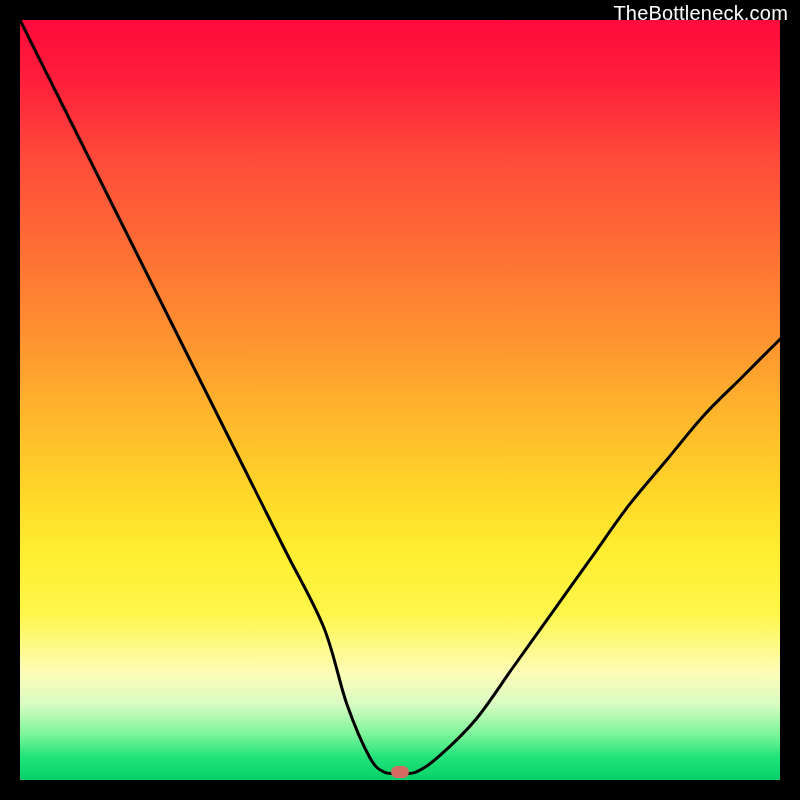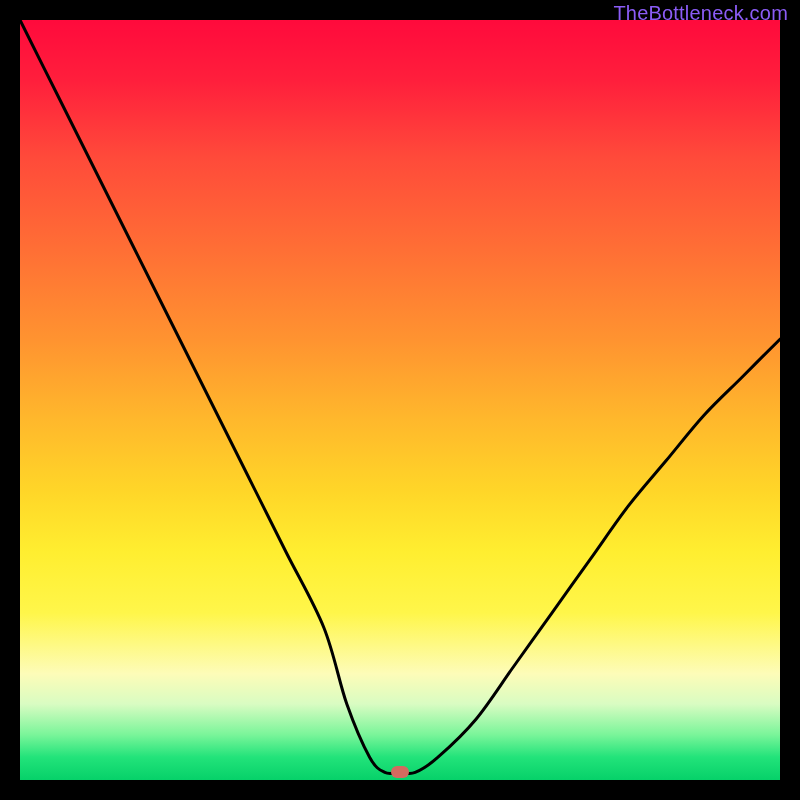--- a/index.html
+++ b/index.html
@@ -54,21 +54,21 @@
     width: 18px;
     height: 12px;
     border-radius: 6px;
     background: #d46a5f;
     transform: translate(-50%, -50%);
   }
   .watermark {
     position: absolute;
     top: 2px;
     right: 12px;
-    color: #8b5cf6;
+    color: #ffffff;
     font-size: 20px;
     letter-spacing: 0.2px;
     font-family: Arial, Helvetica, sans-serif;
   }
 </style>
 </head>
 <body>
 
 <div class="frame">
 

